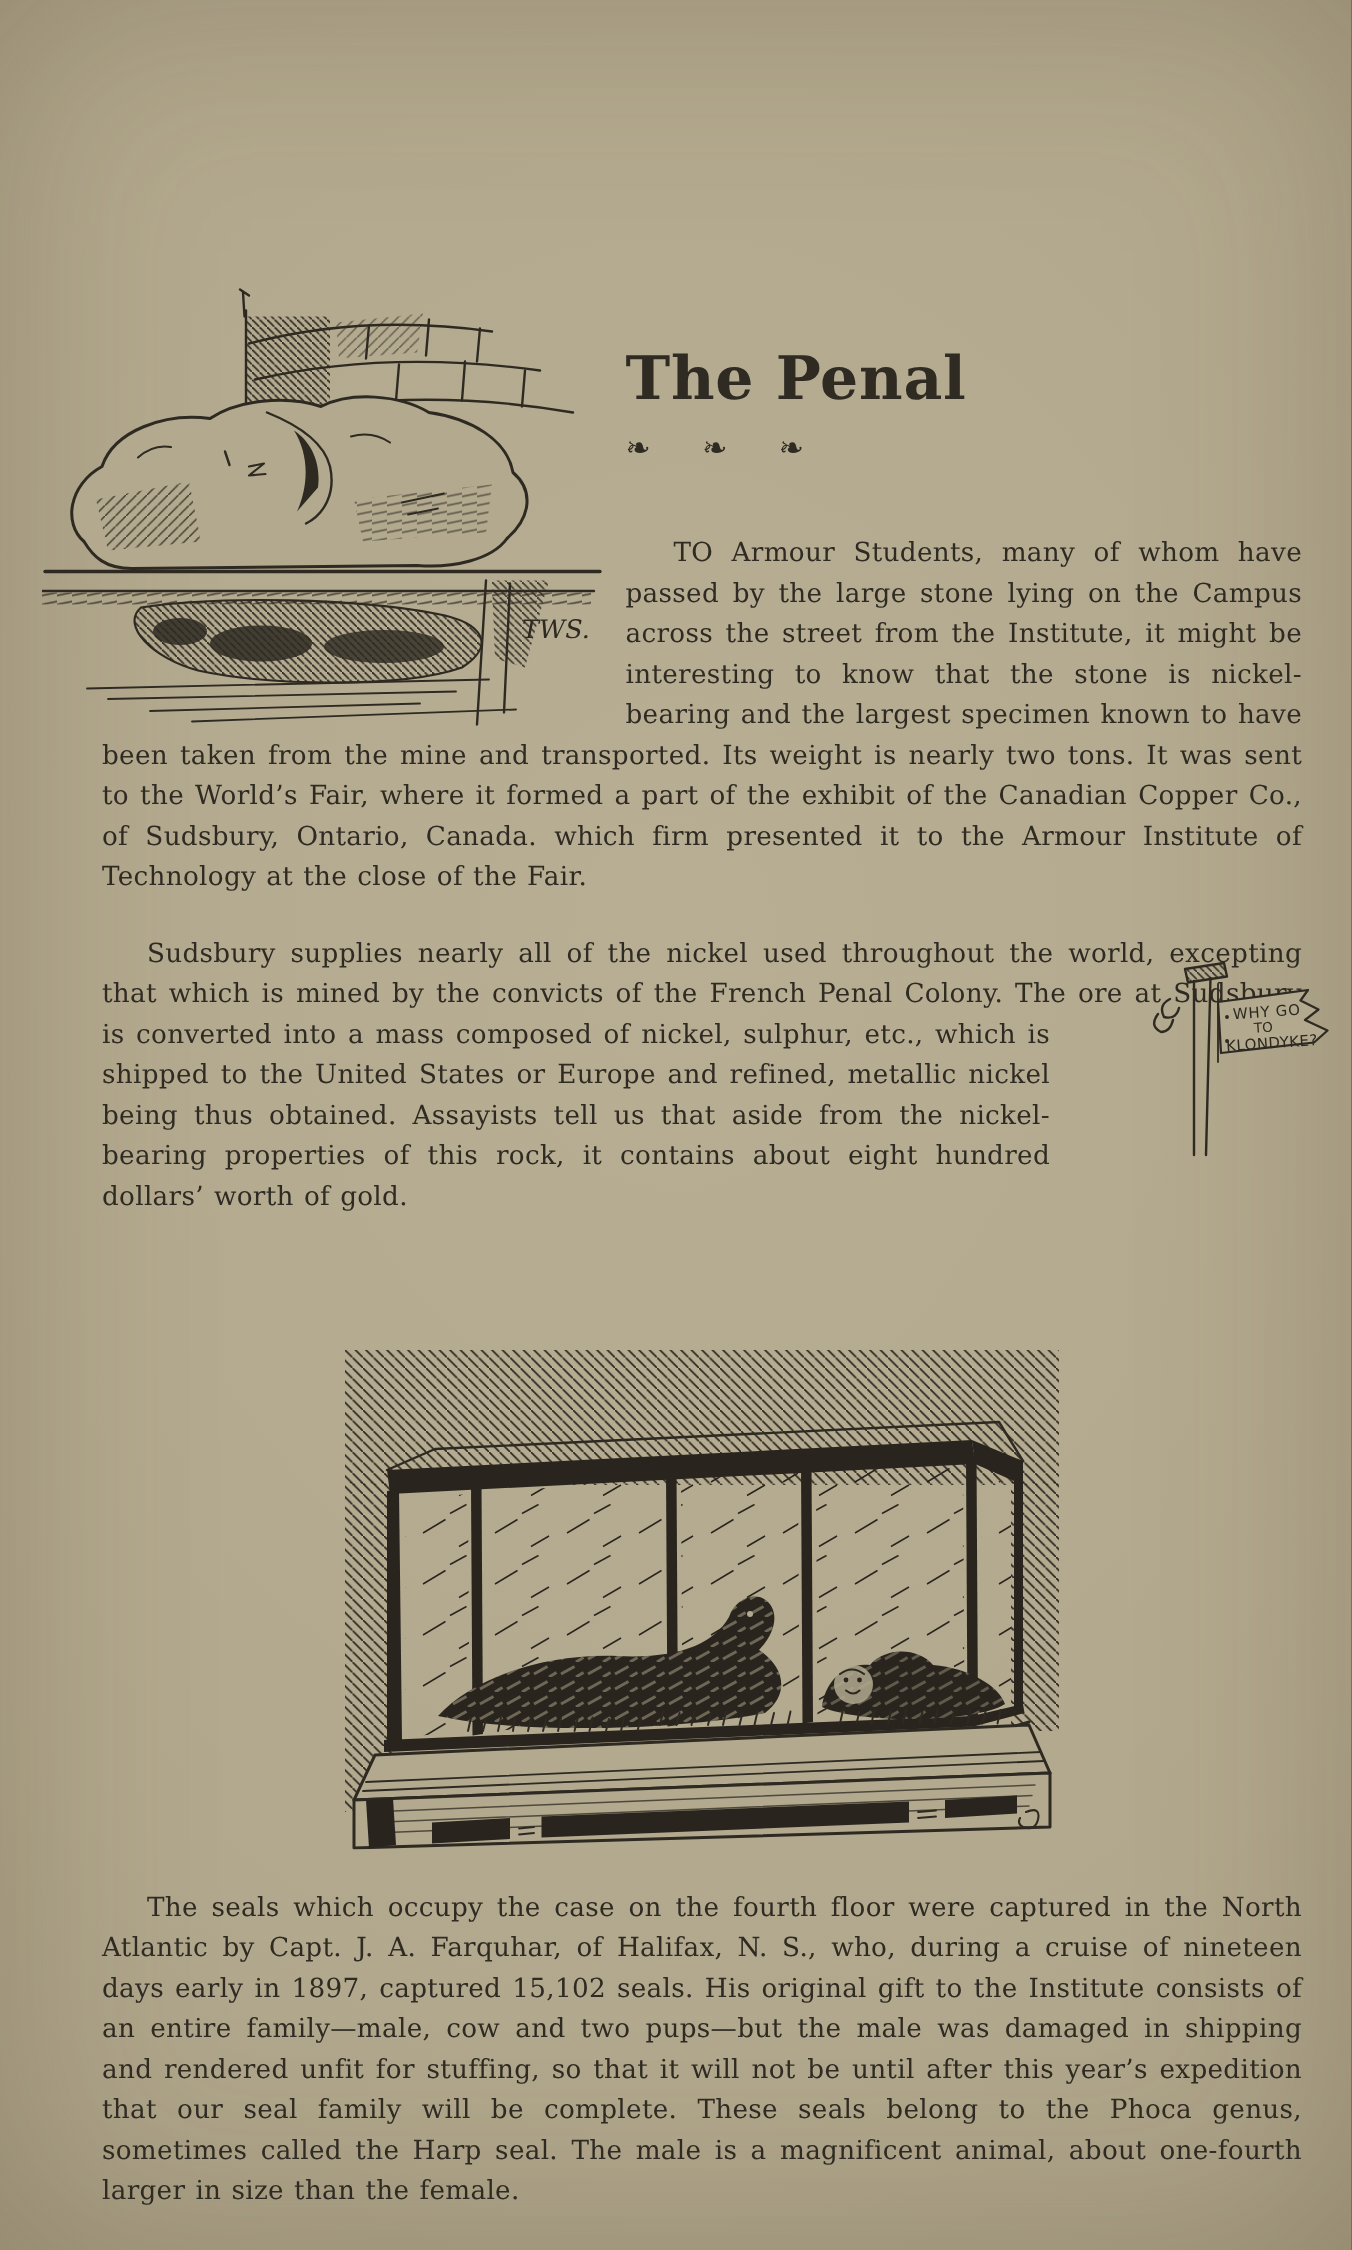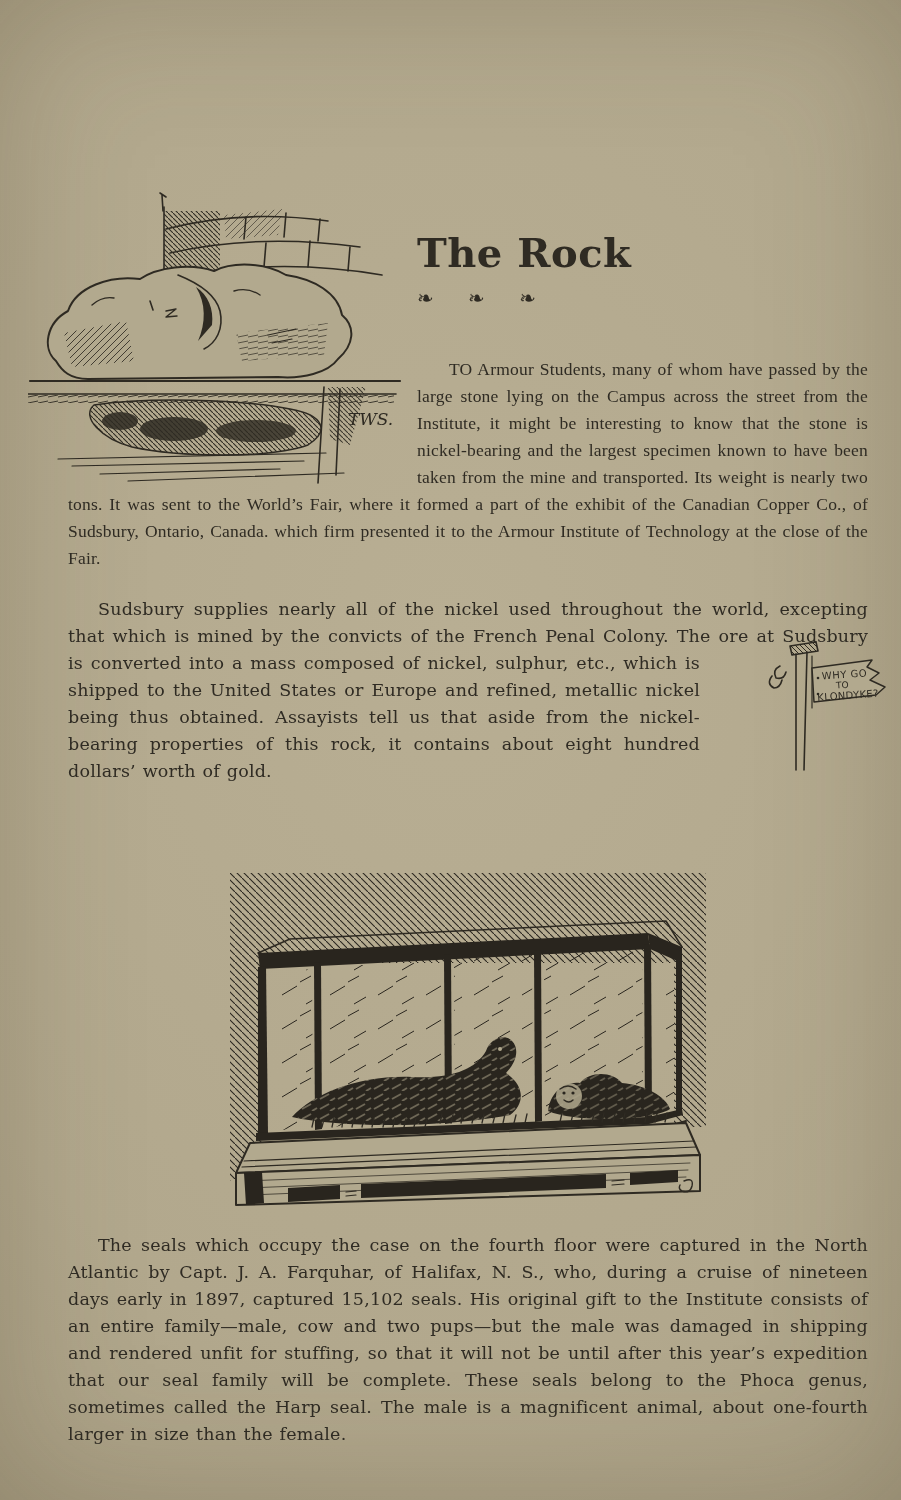--- a/index.html
+++ b/index.html
@@ -43,21 +43,21 @@
   }
 
   p {
     margin: 0;
     font-size: 17.5px;
     line-height: 27px;
     text-align: justify;
     letter-spacing: 0.2px;
     word-spacing: 1px;
   }
-  .p1 { text-indent: 32px; font-family: Liberation Serif, serif; }
+  .p1 { text-indent: 32px; }
   .p2 { text-indent: 30px; margin-top: 24px; }
   .p3 { margin-top: 26px; text-indent: 30px; }
 
   .case-art {
     clear: both;
     width: 480px;
     height: 335px;
     margin: 86px auto 0;
   }
 
@@ -153,21 +153,21 @@
       <g stroke="none" fill="#2e2a22" font-family="DejaVu Sans, sans-serif" text-anchor="middle" transform="rotate(-4 116 44)">
         <text x="117" y="40" font-size="10" letter-spacing="0.5">WHY GO</text>
         <text x="114" y="50" font-size="9">TO</text>
         <text x="119" y="61" font-size="10" letter-spacing="0.3">KLONDYKE?</text>
       </g>
     </g>
   </svg>
 
   <div class="rock-spacer"></div>
 
-  <h1 class="title">The Rock</h1>
+  <h1 class="title">The Penal</h1>
   <div class="fleurons">❧ ❧ ❧</div>
 
   <p class="p1">TO Armour Students, many of whom have passed by the large stone lying on the Campus across the street from the Institute, it might be interesting to know that the stone is nickel-bearing and the largest specimen known to have been taken from the mine and transported.  Its weight is nearly two tons.  It was sent to the World’s Fair, where it formed a part of the exhibit of the Canadian Copper Co., of Sudsbury, Ontario, Canada. which firm presented it to the Armour Institute of Technology at the close of the Fair.</p>
 
   <p class="p2"><span>Sudsbury supplies nearly all of the nickel used throughout the world, excepting that which is mined by the convicts of the French Penal Colony.  The ore at Sudsbury is converted </span><span class="sign-spacer"></span><span>into a mass composed of nickel, sulphur, etc., which is shipped to the United States or Europe and refined, metallic nickel being thus obtained. Assayists tell us that aside from the nickel-bearing properties of this rock, it contains about eight hundred dollars’ worth of gold.</span></p>
 
   <div class="case-art">
     <svg width="480" height="335" viewBox="0 0 480 335">
       <defs>
         <pattern id="sbg" width="7" height="7" patternUnits="userSpaceOnUse">

